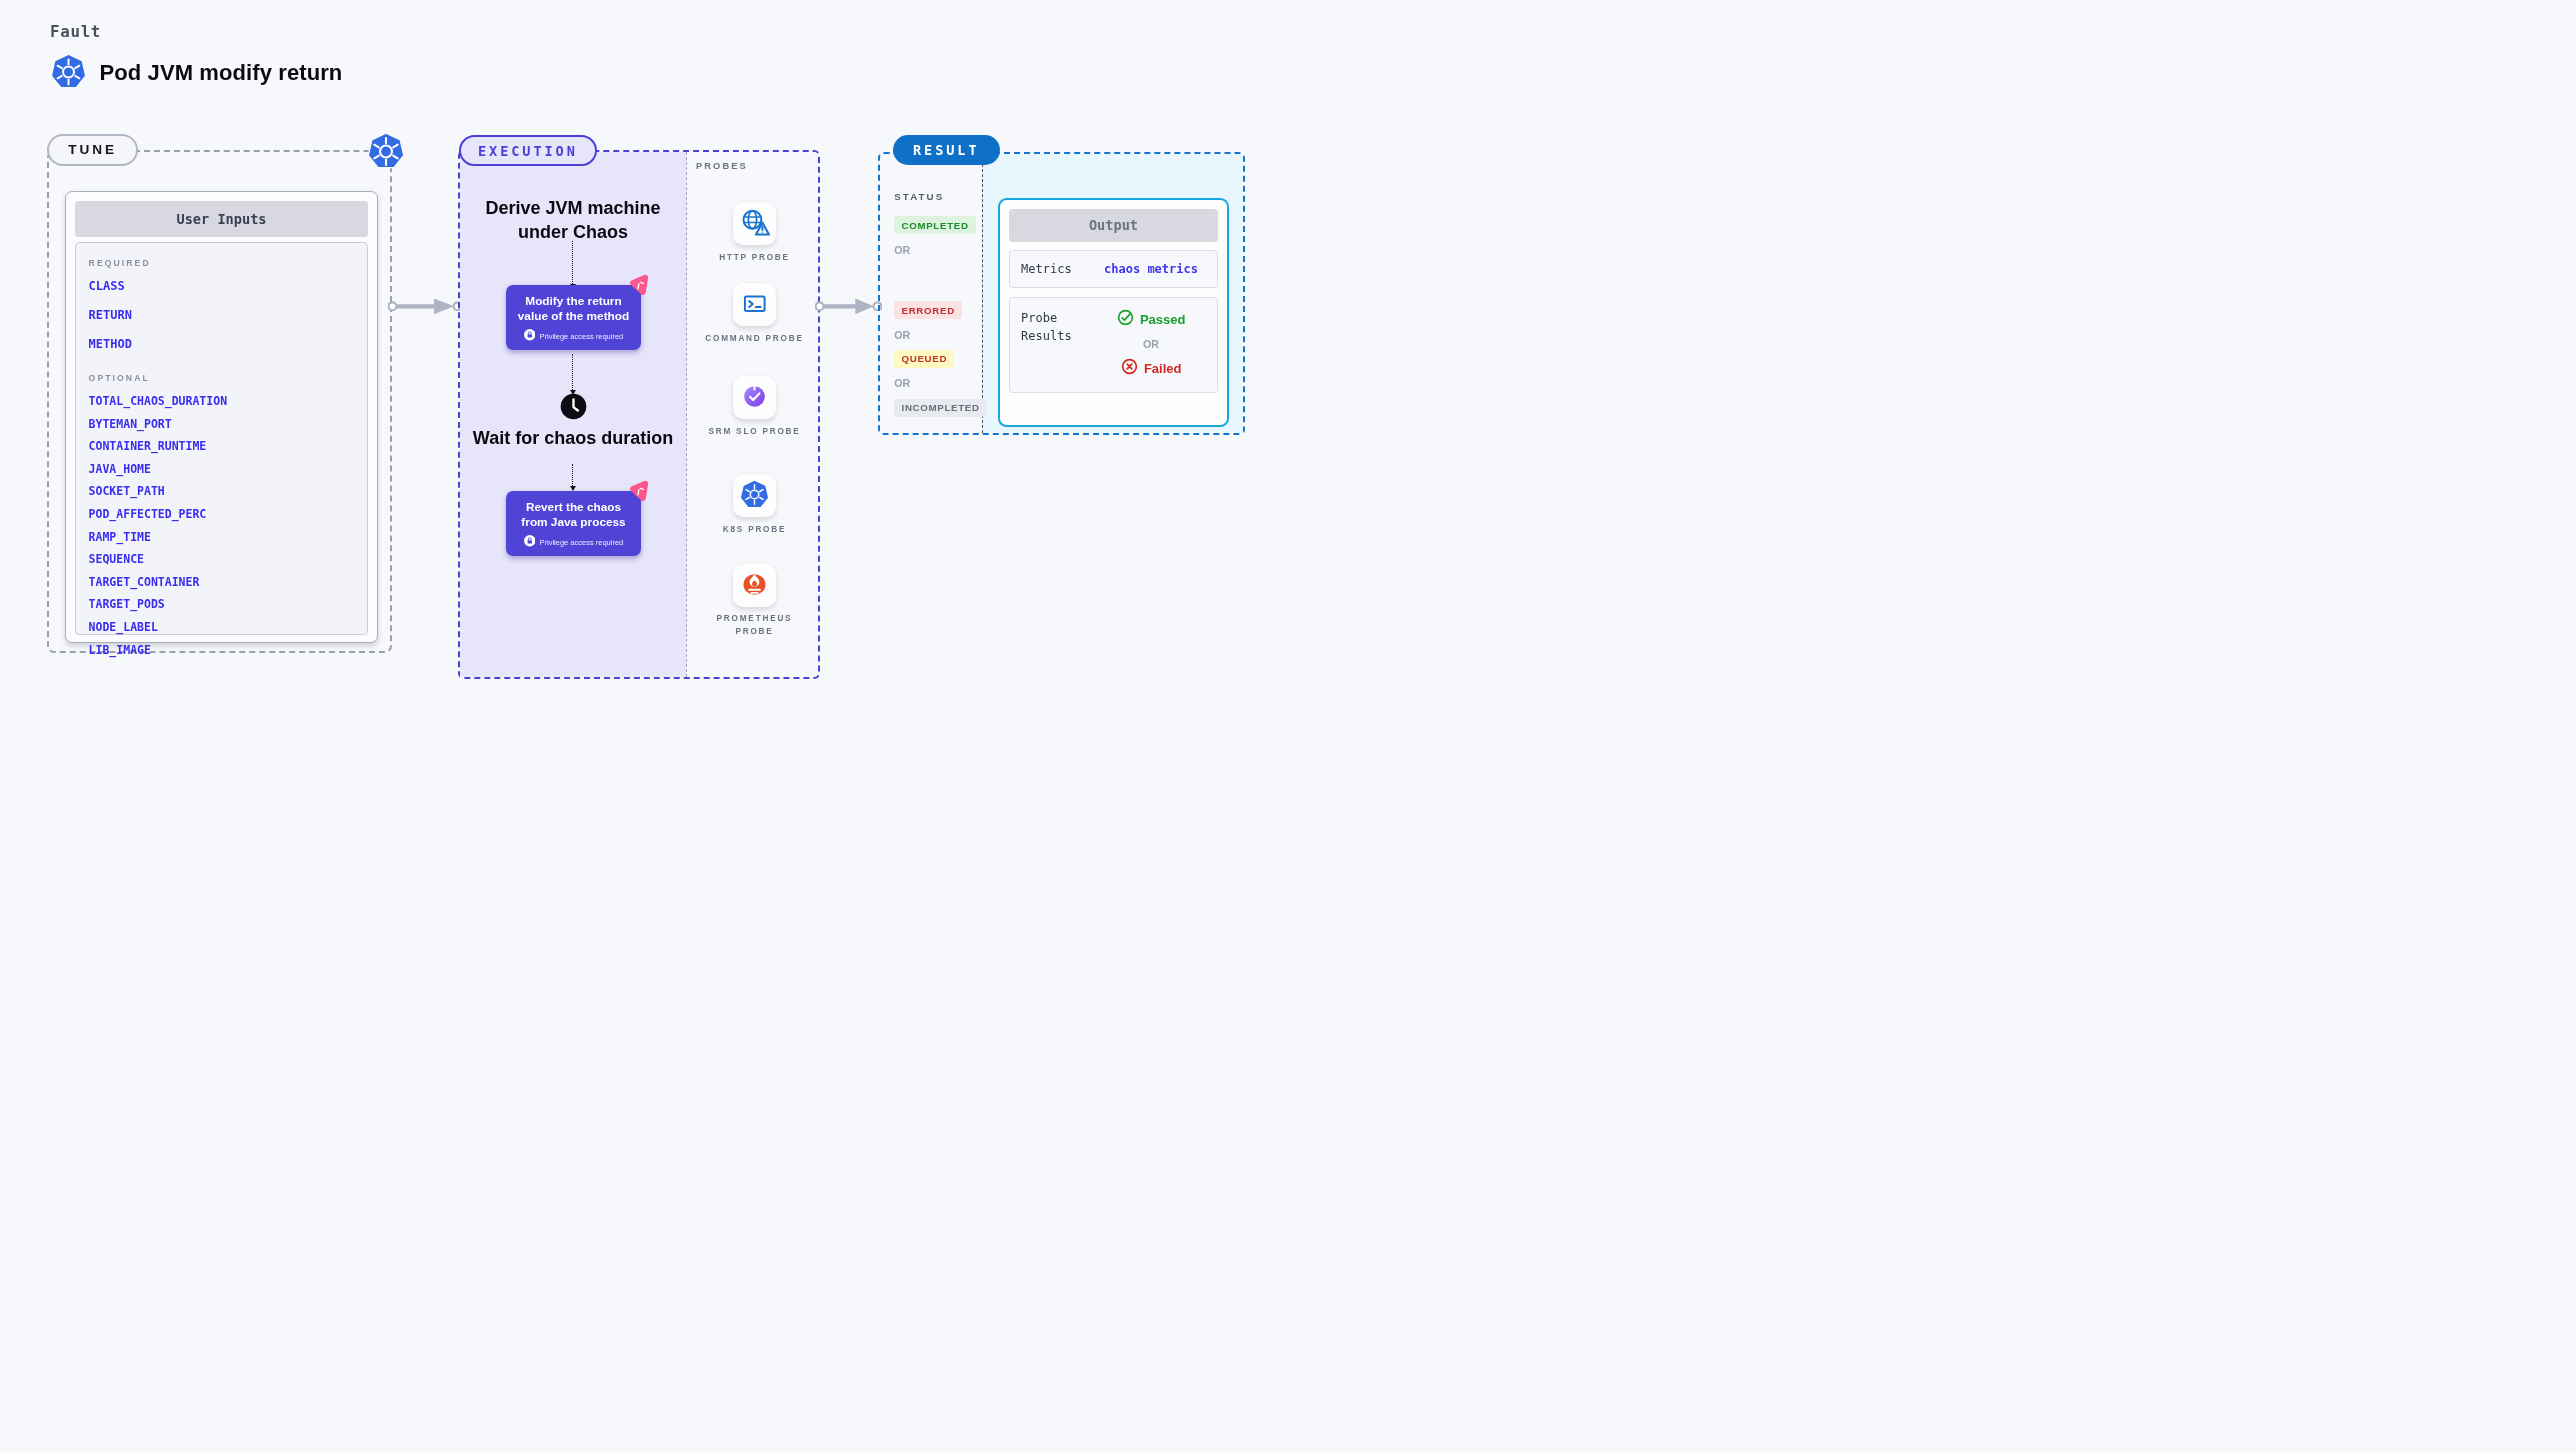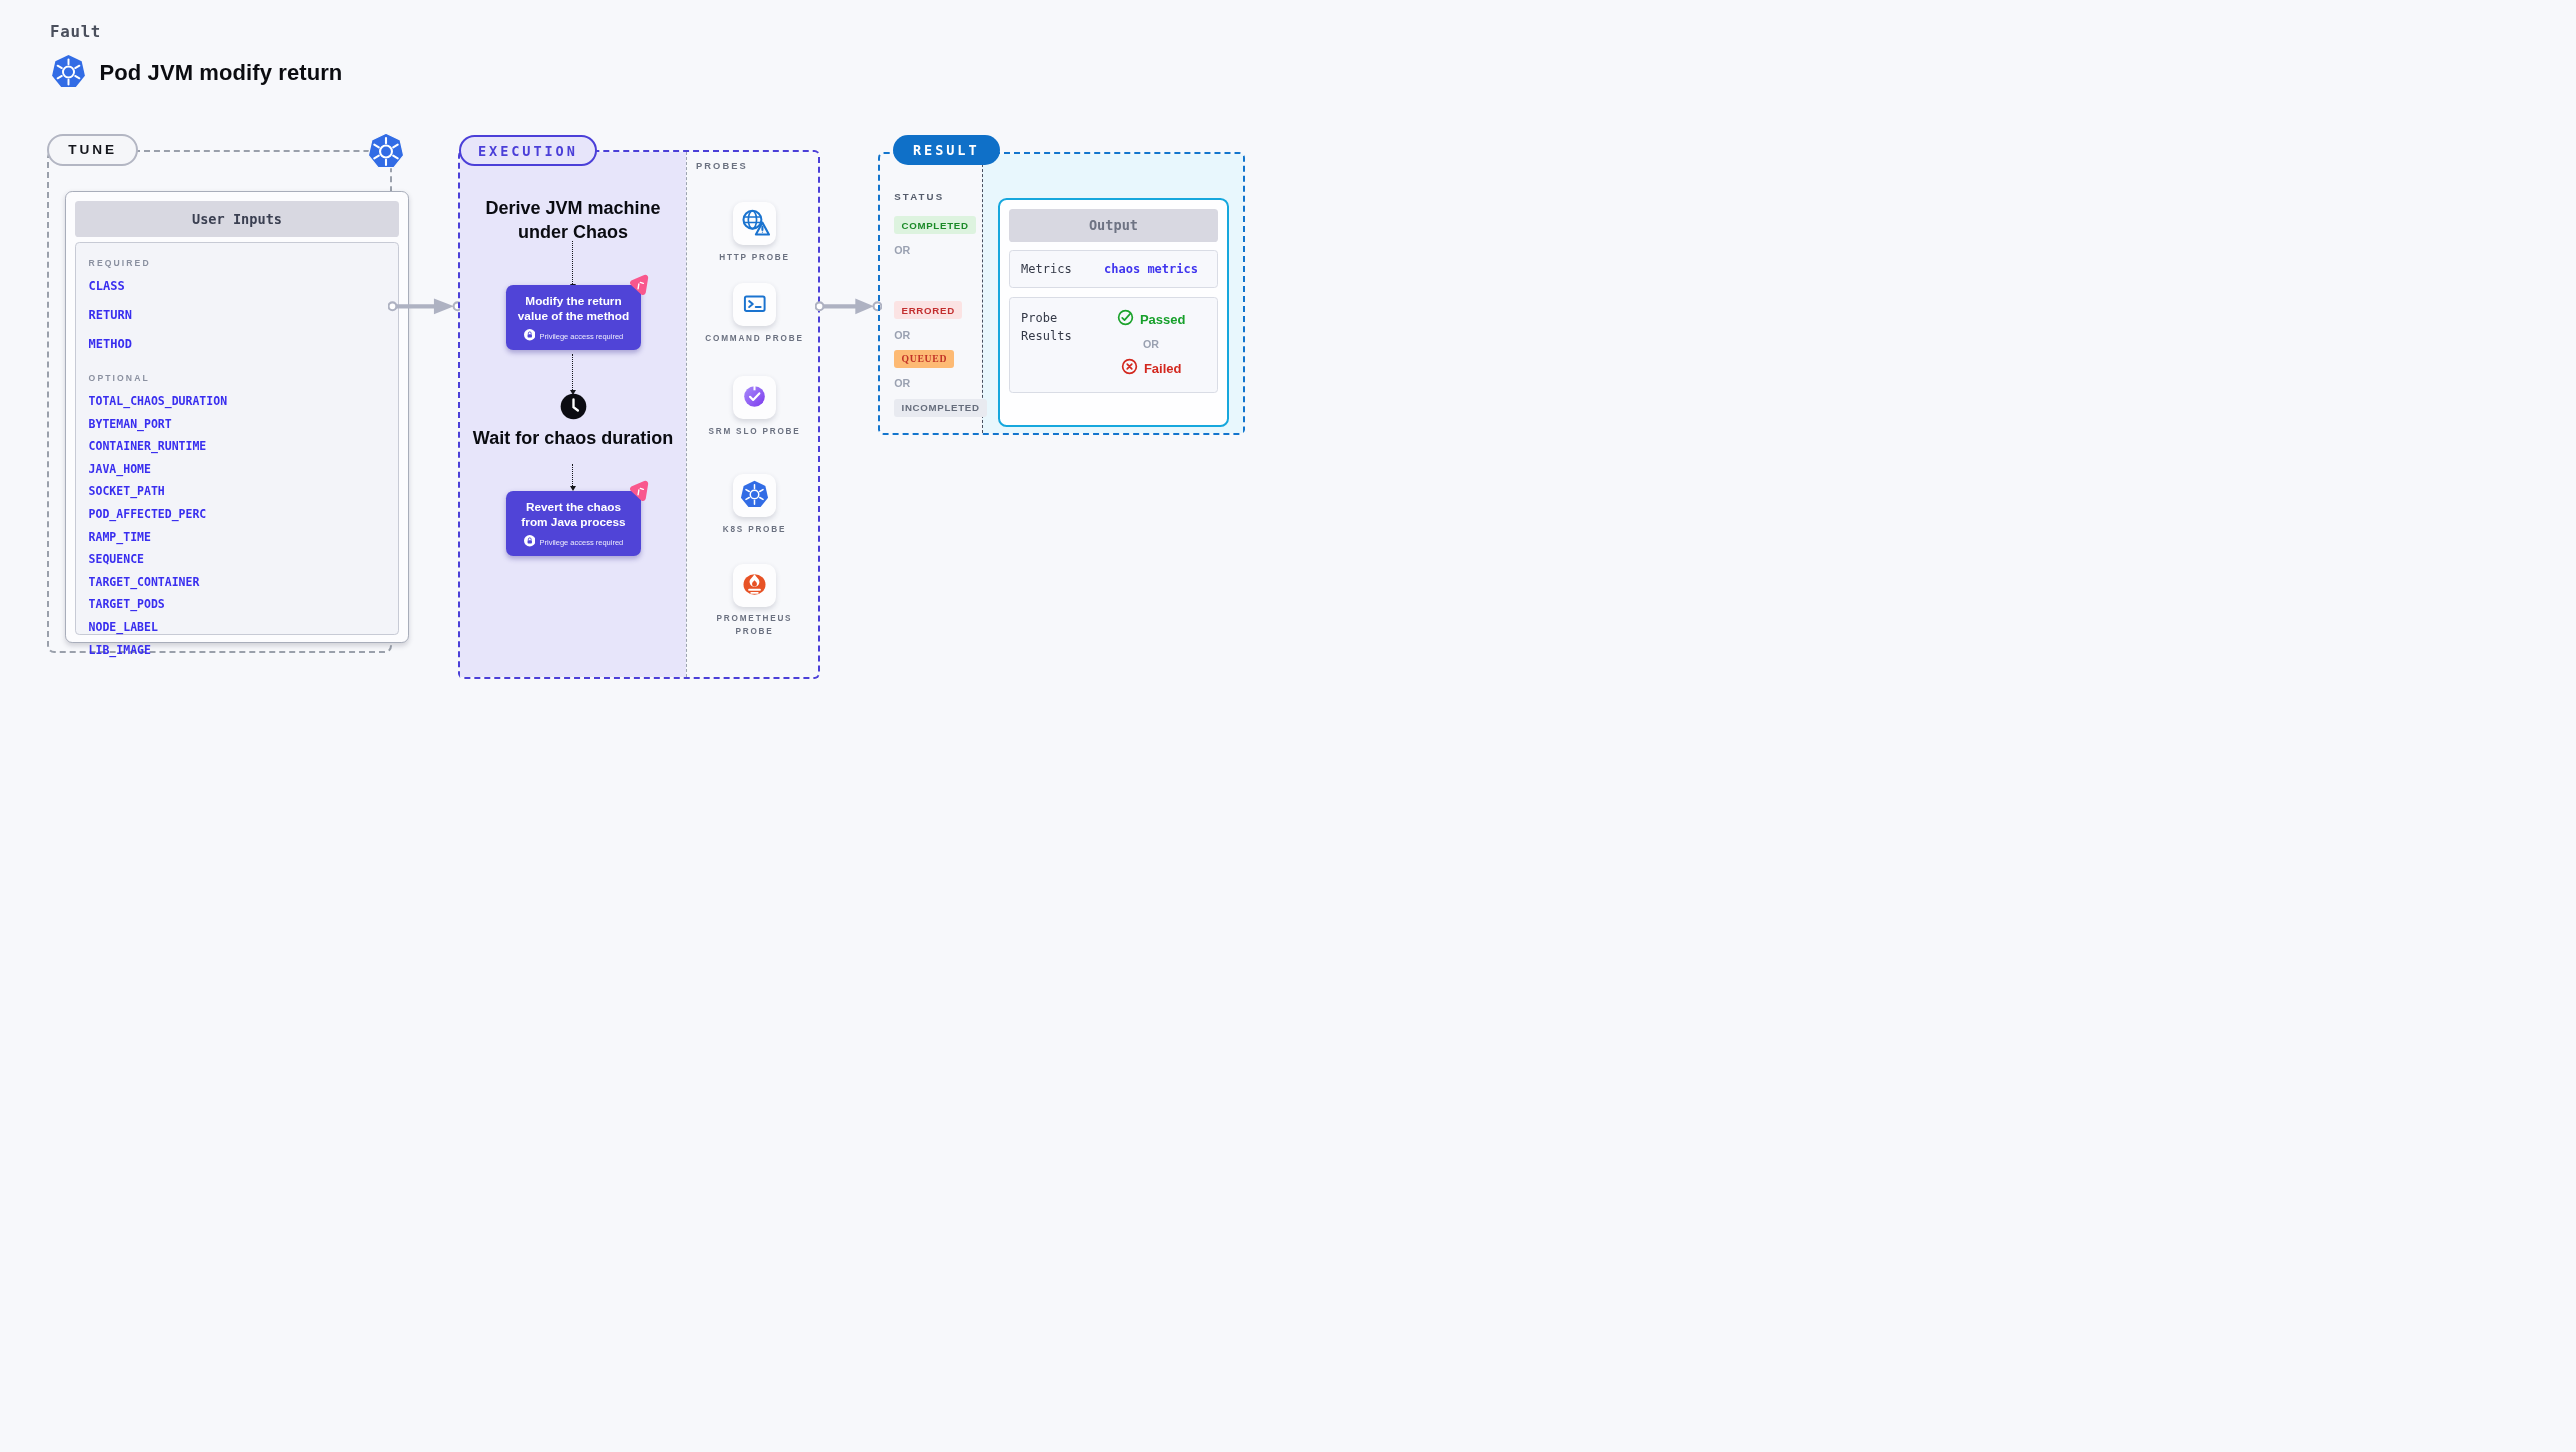--- a/index.html
+++ b/index.html
@@ -13,21 +13,21 @@
   .page-title { font-size:22px; font-weight:800; color:#0B0C10; letter-spacing:0.1px; }
 
   
   .tune-box { position:absolute; left:47px; top:150px; width:345px; height:503px;
               border:2.1px dashed #9AA0AB; border-radius:7.2px; }
   .tune-pill { position:absolute; left:47px; top:134px; z-index:3; background:#F5F6F9;
                border:2.1px solid #B3B6C3; border-radius:716px; padding:6.4px 19.3px;
                font-weight:800; font-size:13.6px; letter-spacing:2.9px; color:#14161C; }
   .tune-k8s { position:absolute; left:365px; top:130px; z-index:3; }
 
-  .ui-card { position:absolute; left:65px; top:191px; width:344px; height:452px;
+  .ui-card { position:absolute; left:65px; top:191px; width:313px; height:452px;
              background:#FCFCFE; border:1.4px solid #A8ADBA; border-radius:7.2px;
              box-shadow:0 2.1px 5px rgba(40,40,60,.18); padding:8.6px; }
   .ui-header { height:36px; background:#D8D8E1; border-radius:3.6px; display:flex;
                align-items:center; justify-content:center; font-family:"DejaVu Sans Mono",monospace;
                font-size:13.6px; font-weight:600; color:#3A3F51; margin-bottom:5.7px; }
   .ui-list { position:relative; background:#F3F4F9; border:1.1px solid #C7CAD5; border-radius:4.3px;
              height:393px; padding:13px 10px 7.2px 13px; display:flex; }
   .tunable-label { font-family:"DejaVu Sans Mono",monospace; font-size:12px; color:#22262F; width:85px; }
   .tun-items { display:flex; flex-direction:column; padding-top:1.4px; }
   .sec-label { font-size:8.6px; font-weight:700; letter-spacing:2.1px; color:#8A90A0; margin-bottom:11.5px; }
@@ -78,21 +78,21 @@
   .result-sep { position:absolute; left:102px; top:0; bottom:0; border-left:1.4px dashed #4A5060; }
   .result-pill { position:absolute; left:893px; top:135px; z-index:3; background:#0F70C8;
                  border-radius:716px; padding:7.2px 20px; font-family:"DejaVu Sans Mono",monospace;
                  font-weight:800; font-size:13.6px; letter-spacing:2.9px; color:#FFFFFF; }
   .status-col { position:absolute; left:14.3px; top:37px; display:flex; flex-direction:column;
                 align-items:flex-start; }
   .status-heading { font-size:9.7px; font-weight:700; letter-spacing:2.1px; color:#555C6B; margin-bottom:14.3px; }
   .badge { padding:3.6px 7.2px; border-radius:2.9px; font-size:9.7px; font-weight:800; letter-spacing:0.7px; }
   .badge.completed { background:#DDF3DF; color:#1B8A28; }
   .badge.errored { background:#FBE3E3; color:#C22F2F;margin-top:36px; }
-  .badge.queued { background:#fdba74; color:#C23327;font-family:Liberation Serif, serif; }
+  .badge.queued { background:#fef9c3; color:#C23327; }
   .badge.incompleted { background:#E8EAF0; color:#666D7C; }
   .or { font-size:10.7px; font-weight:700; color:#9AA1B1; margin:9.3px 0; }
 
   .output-card { position:absolute; left:118px; top:44px; width:231px; height:229px;
                  background:#FEFEFF; border:2.1px solid #16A7DD; border-radius:8.6px; padding:8.6px; }
   .output-header { height:33px; background:#D8D8E1; border-radius:3.6px; display:flex;
                    align-items:center; justify-content:center; font-family:"DejaVu Sans Mono",monospace;
                    font-size:13.6px; font-weight:700; color:#6E7383; }
   .output-row { margin-top:8.6px; background:#F7F8FC; border:1.1px solid #D9DCE5; border-radius:3.6px;
                 display:flex; align-items:center; padding:0 11.5px; }

